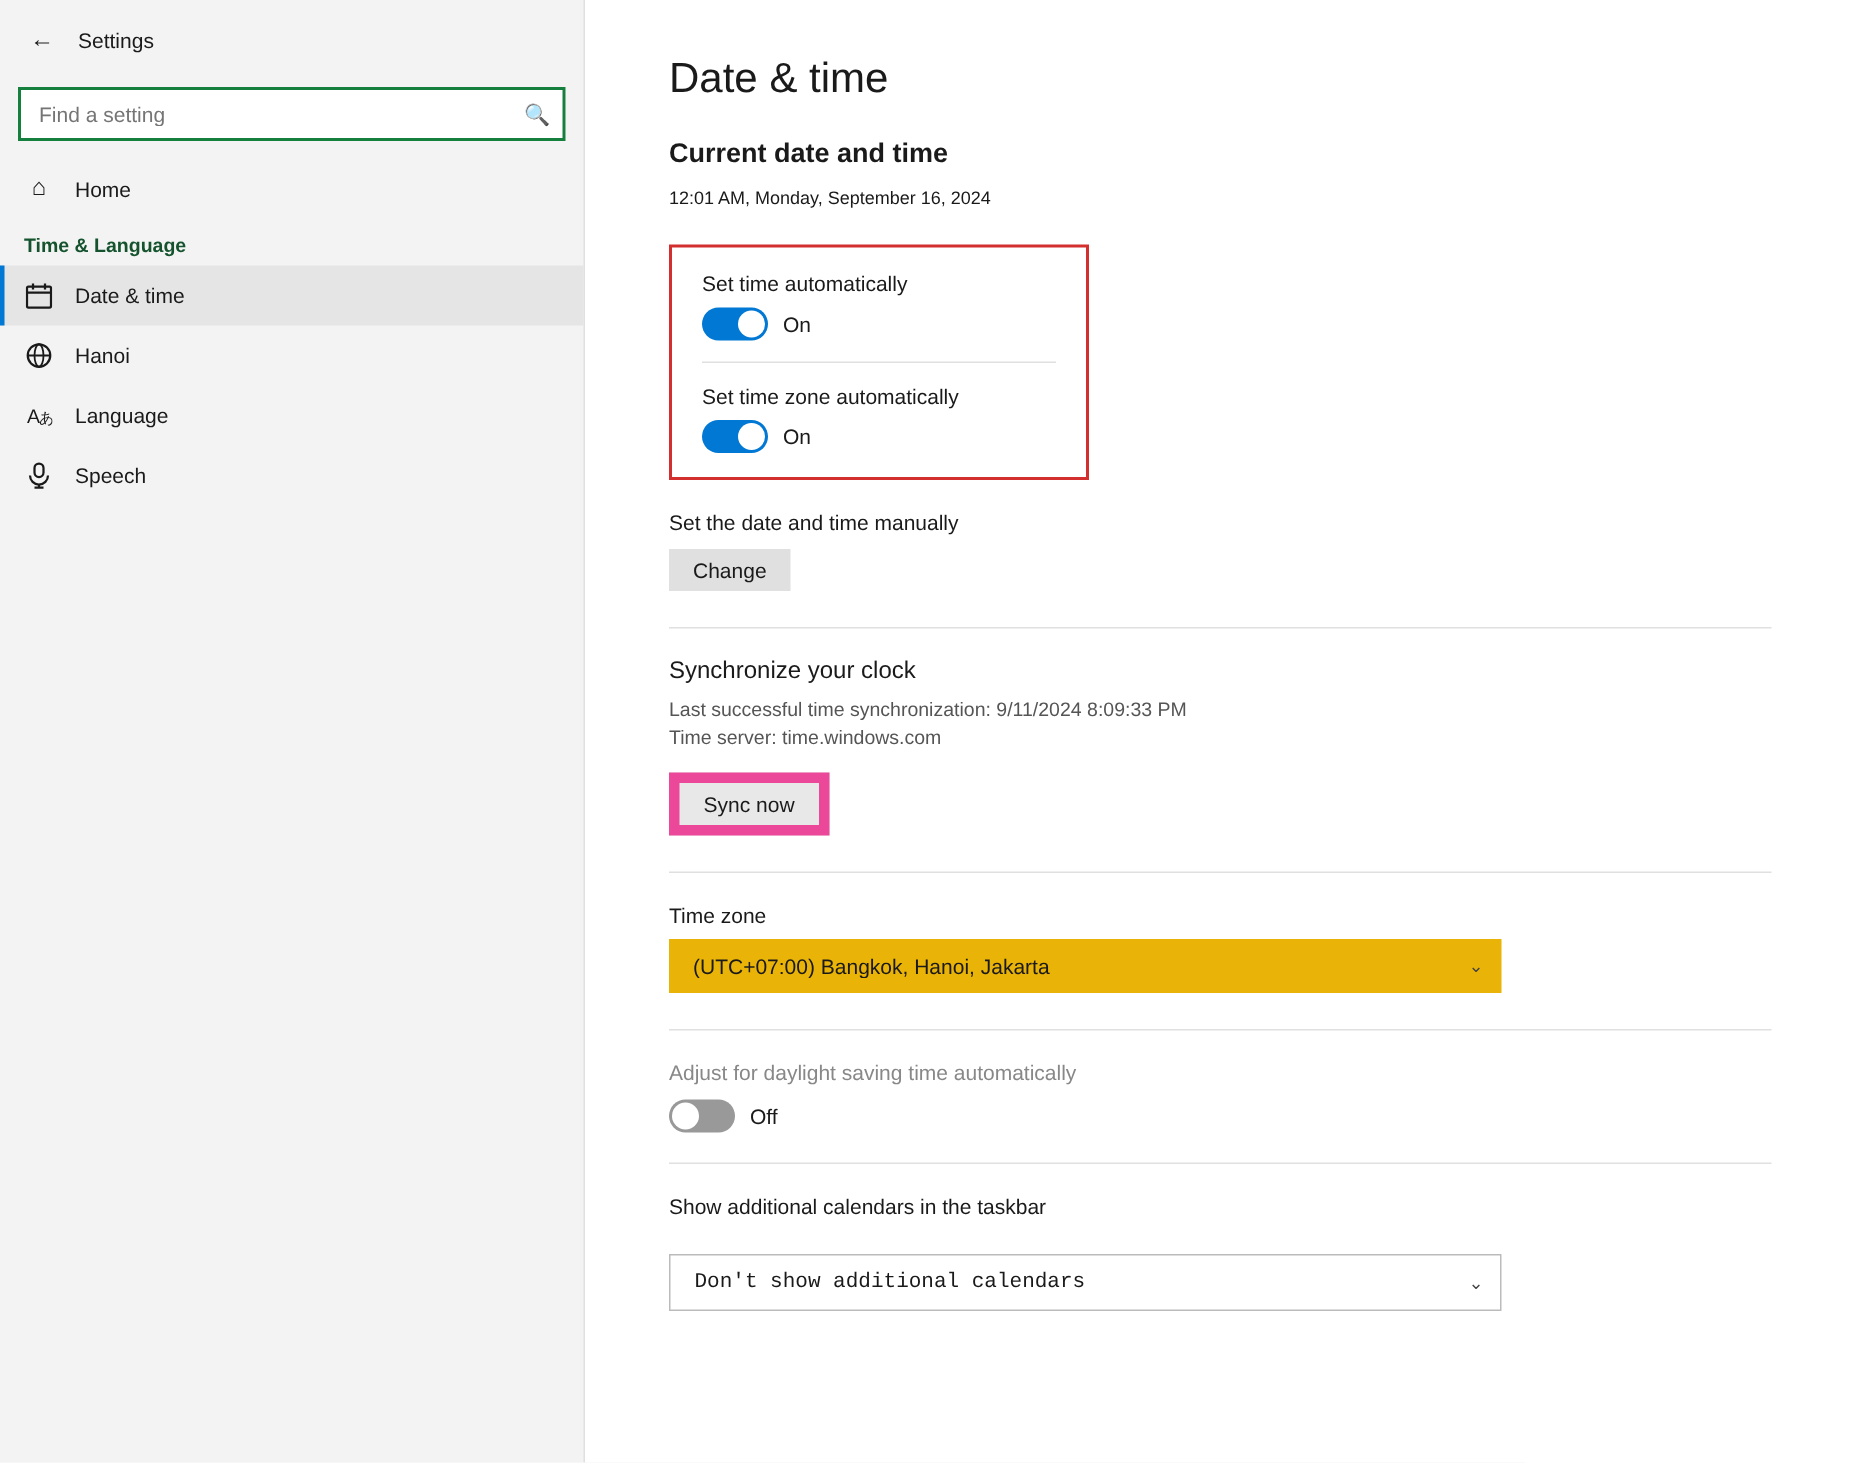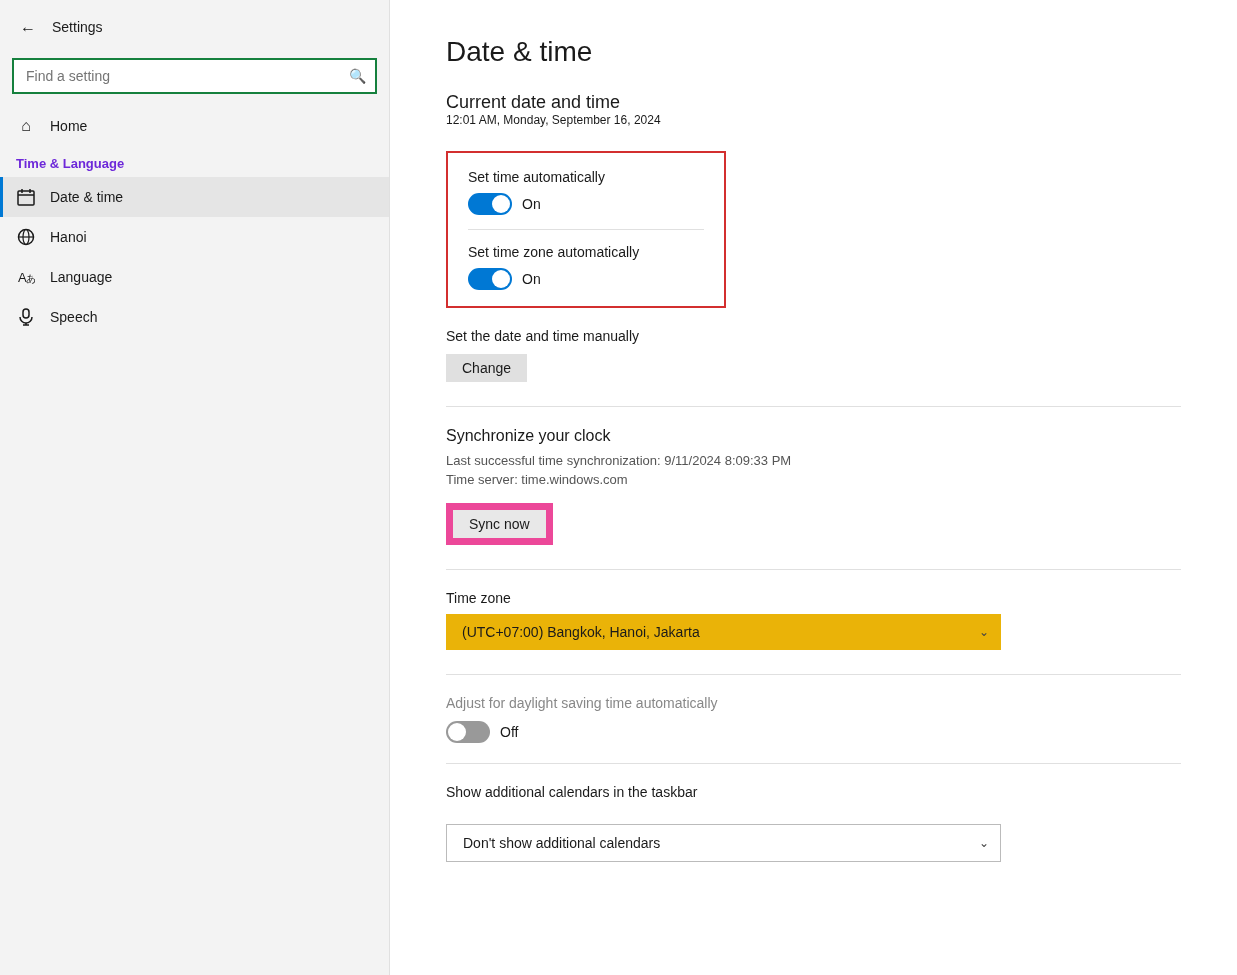--- a/index.html
+++ b/index.html
@@ -69,21 +69,21 @@
       top: 50%;
       transform: translateY(-50%);
       color: #666;
       font-size: 14px;
     }
 
     .section-label {
       padding: 10px 16px 6px 16px;
       font-size: 12px;
       font-weight: 700;
-      color: #6d28d9;
+      color: #14532d;
       text-transform: none;
       font-size: 13px;
     }
 
     .nav-item {
       display: flex;
       align-items: center;
       padding: 10px 16px;
       cursor: pointer;
       gap: 14px;
@@ -126,21 +126,22 @@
 
     .page-title {
       font-size: 28px;
       font-weight: 300;
       margin-bottom: 24px;
       color: #1a1a1a;
     }
 
     .section-heading {
       font-size: 18px;
-      font-weight: 400;
+      font-weight: 700;
+      margin-bottom: 12px;
       color: #1a1a1a;
     }
 
     .current-time {
       font-size: 12px;
       color: #1a1a1a;
       margin-bottom: 24px;
     }
 
     
@@ -323,21 +324,21 @@
 
     .calendars-select-wrapper select {
       width: 100%;
       padding: 10px 36px 10px 16px;
       background: #fff;
       border: 1px solid #bbb;
       font-size: 14px;
       appearance: none;
       -webkit-appearance: none;
       cursor: pointer;
-      font-family: Liberation Sans, sans-serif;
+      font-family: Liberation Mono, monospace;
       color: #1a1a1a;
       outline: none;
     }
 
     .divider {
       border: none;
       border-top: 1px solid #e0e0e0;
       margin: 20px 0;
     }
   </style>

